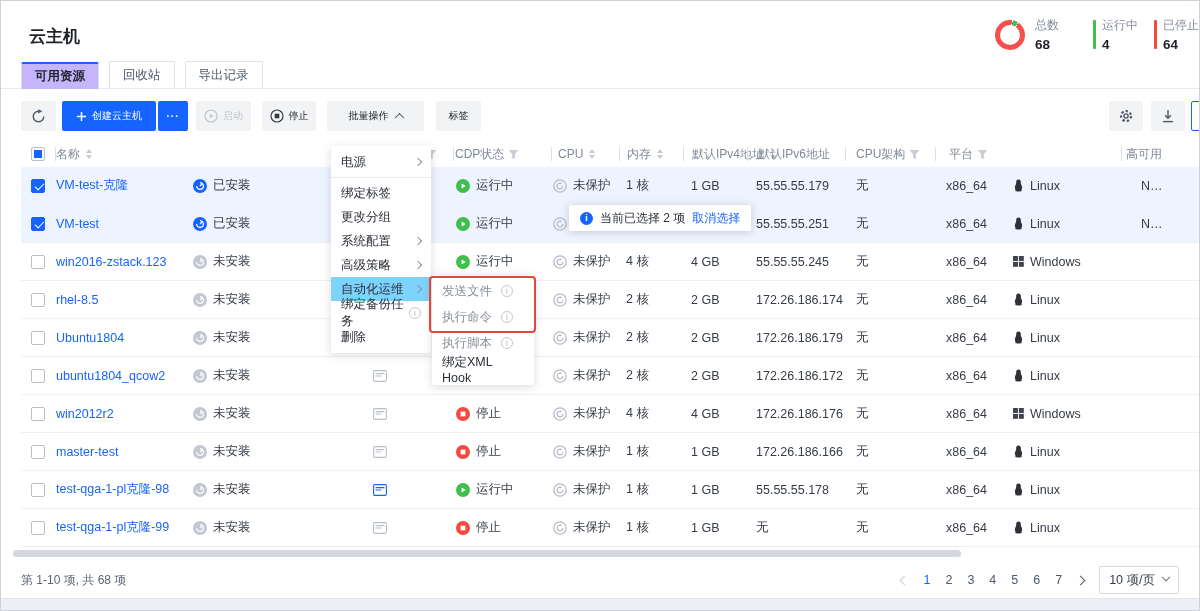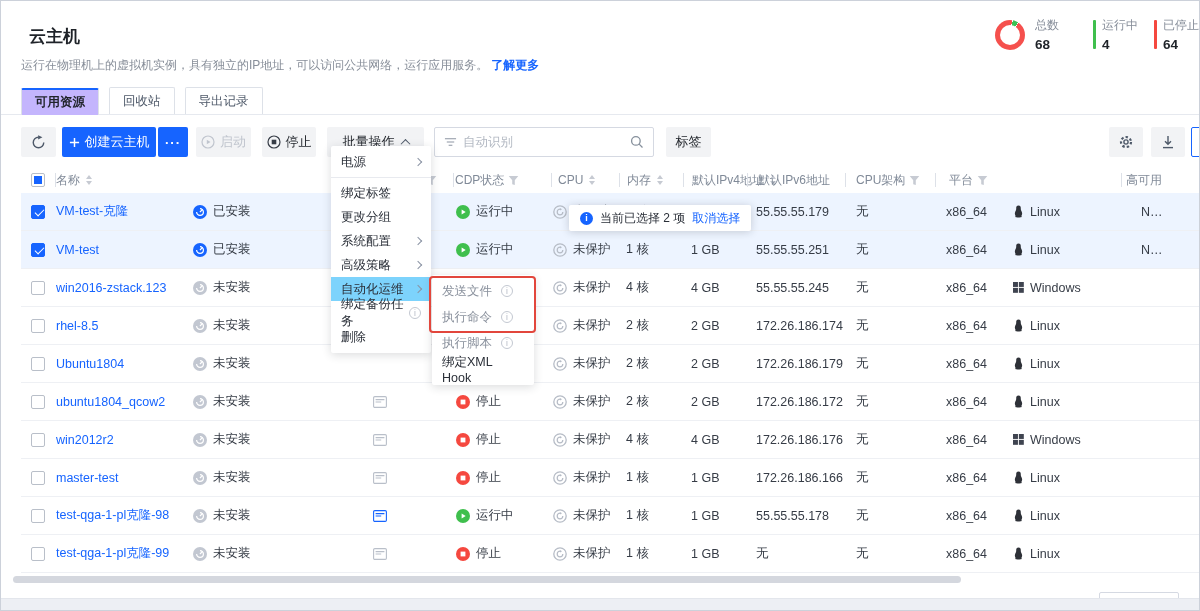--- a/index.html
+++ b/index.html
@@ -24,21 +24,21 @@
   .stat .vl{font-size:13.5px;font-weight:bold;margin-top:3px;color:#1f2329;}
 
   
   .tabs{display:flex;align-items:flex-end;margin-top:13px;padding:0 20px;border-bottom:1px solid #e6e9ef;height:28px;}
   .tab{height:27px;display:flex;align-items:center;padding:0 13px;border:1px solid #dde1e8;border-bottom:none;
        background:#fff;font-size:12.5px;color:#4e5969;margin-right:10px;cursor:pointer;border-radius:2px 2px 0 0;}
   .tab.active{border-top:2px solid #1664ff;font-weight:bold;color:#1f2329;margin-bottom:-1px;background:#c4b5fd;}
 
   
   .toolbar{display:flex;align-items:center;padding:12px 2px 10px 20px;}
-  .btn{height:30px;border:none;border-radius:2px;font-size:13px;display:inline-flex;align-items:center;
+  .btn{height:30px;border:none;border-radius:2px;font-size:10px;display:inline-flex;align-items:center;
        justify-content:center;cursor:pointer;font-family:inherit;white-space:nowrap;background:#f2f3f5;color:#1f2329;}
   .btn svg{flex:none;}
   .btn-refresh{width:35px;}
   .btn-create{width:94px;margin-left:6px;background:#1664ff;color:#fff;gap:5px;}
   .btn-more{width:30px;margin-left:2px;background:#1664ff;color:#fff;font-weight:bold;letter-spacing:1px;}
   .btn-start{width:55px;margin-left:8px;color:#c0c5ce;gap:5px;cursor:not-allowed;}
   .btn-stop{width:54px;margin-left:11px;gap:5px;}
   .btn-batch{width:97px;margin-left:11px;gap:7px;align-items:center;}
   .btn-tag{width:45px;margin-left:12px;}
   .btn-icon{width:34px;}
@@ -132,21 +132,20 @@
   .submenu-item.muted{color:#8a919d;}
   .red-box{position:absolute;left:428px;top:275px;width:107px;height:57px;border:2px solid #e2463c;border-radius:4px;z-index:40;pointer-events:none;}
 </style>
 </head>
 <body>
 
 <div class="frame">
 
   <div class="page-header">
     <h1 class="page-title">云主机</h1>
-    <p class="page-desc"><span>运行在物理机上的虚拟机实例，具有独立的IP地址，可以访问公共网络，运行应用服务。</span><a>了解更多</a></p>
     <div class="stats">
       <div class="donut"></div>
       <div class="stat total">
         <div class="lb">总数</div>
         <div class="vl">68</div>
       </div>
 
     <div class="stat">
           <span class="bar" style="background:#3fbf4d"></span>
           <div class="lb">运行中</div>
@@ -199,30 +198,20 @@
       <svg width="14" height="14" viewBox="0 0 14 14">
           <circle cx="7" cy="7" r="6" fill="none" stroke="#363c46" stroke-width="1.2"></circle>
           <rect x="4.7" y="4.7" width="4.6" height="4.6" fill="#363c46"></rect>
         </svg>
       <span>停止</span>
     </button>
     <button class="btn btn-batch">
       <span>批量操作</span>
       <span class="caret"></span>
     </button>
-    <div class="searchbox">
-      <svg width="13" height="12" viewBox="0 0 14 12">
-          <path d="M1 2.5h12M3 6h8M5 9.5h4" stroke="#8d95a3" stroke-width="1.3" fill="none"></path>
-        </svg>
-      <span class="ph">自动识别</span>
-      <svg width="14" height="14" viewBox="0 0 15 15">
-          <circle cx="6.3" cy="6.3" r="4.6" fill="none" stroke="#86909c" stroke-width="1.4"></circle>
-          <path d="M9.8 9.8 L13.4 13.4" stroke="#86909c" stroke-width="1.4"></path>
-        </svg>
-    </div>
     <button class="btn btn-tag">
         <span>标签</span>
       </button>
     <div class="right-tools">
       <button class="btn btn-icon btn-gear">
         <svg width="16" height="16" viewBox="0 0 16 16">
             <circle cx="8" cy="8" r="5" fill="none" stroke="#4e5969" stroke-width="2.2" stroke-dasharray="2.4 2.1"></circle>
             <circle cx="8" cy="8" r="2.1" fill="none" stroke="#4e5969" stroke-width="1.4"></circle>
           </svg>
       </button>

